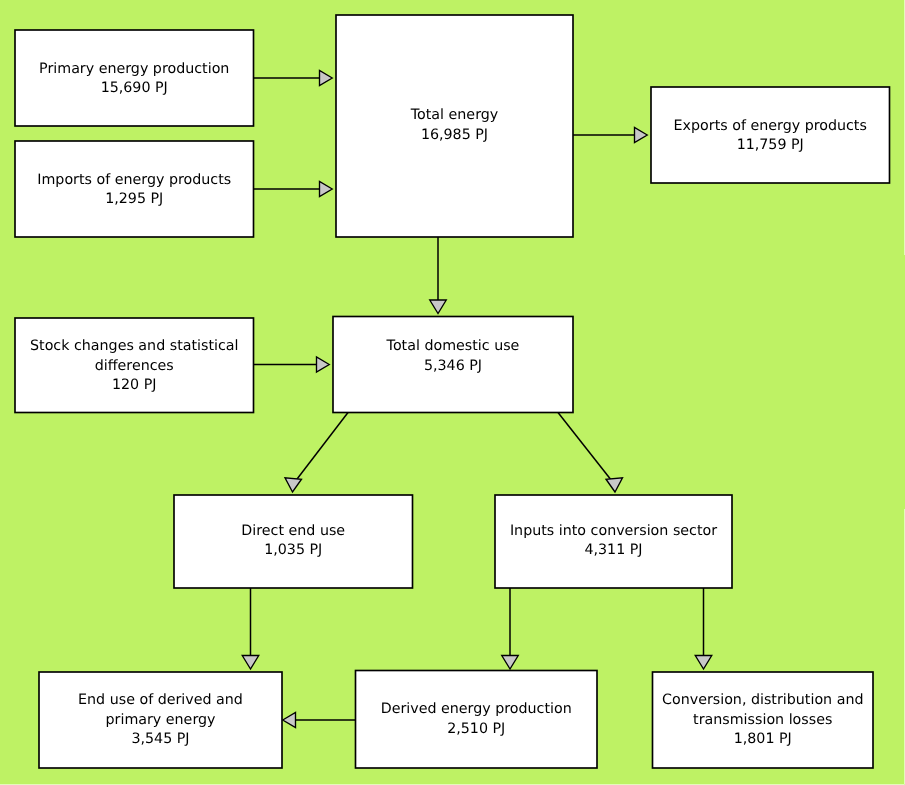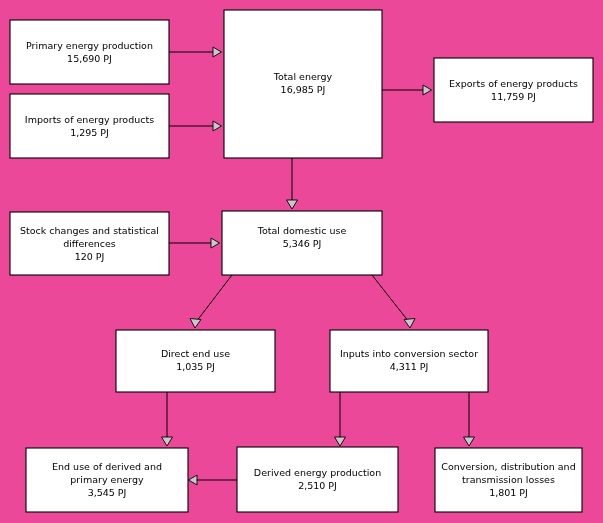--- a/index.html
+++ b/index.html
@@ -7,21 +7,21 @@
     padding: 0;
     background: #ffffff;
   }
   body {
     font-family: "DejaVu Sans", sans-serif;
   }
   #diagram-root {
     position: relative;
     width: 603px;
     height: 523px;
-    background: #ec4899;
+    background: #bef264;
     overflow: hidden;
   }
   svg#flow-svg {
     position: absolute;
     left: 0;
     top: 0;
     width: 603px;
     height: 523px;
     display: block;
   }

